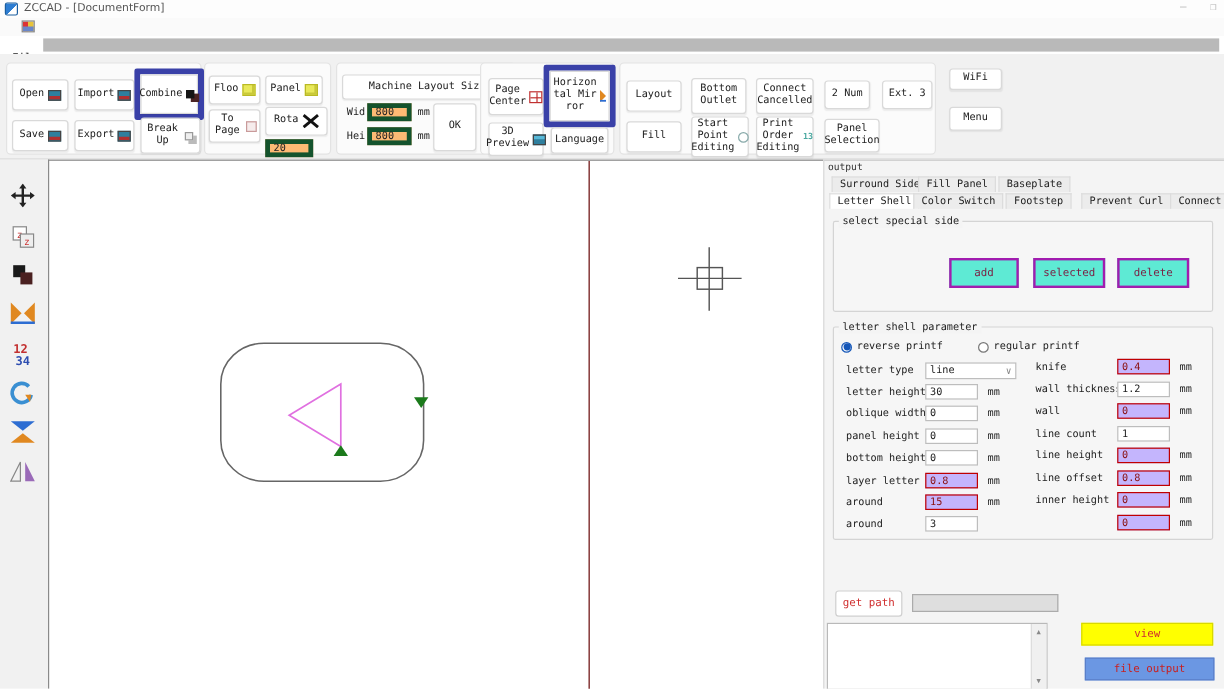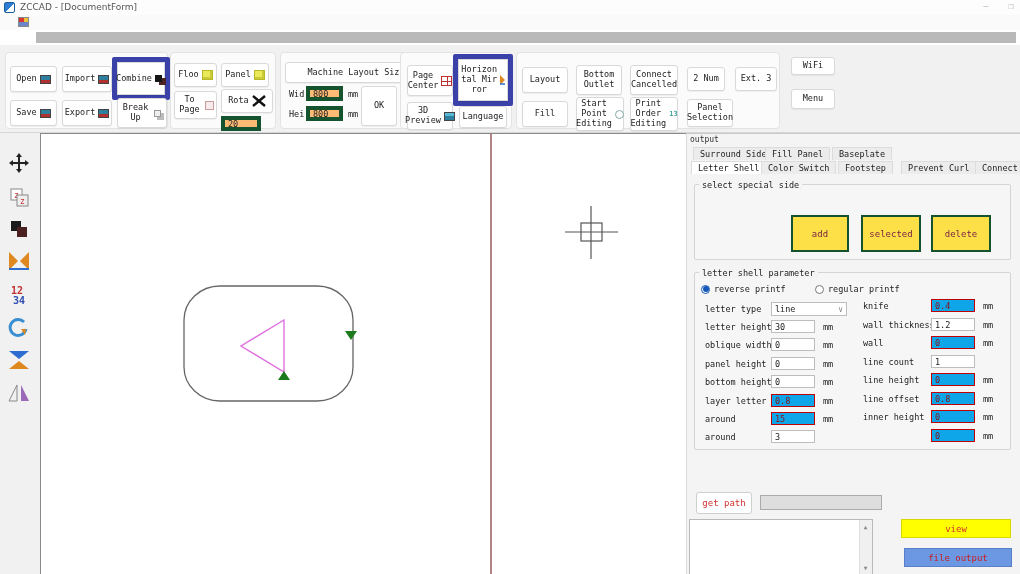--- a/index.html
+++ b/index.html
@@ -66,31 +66,31 @@
 
   
   .rpanel { position:absolute; left:686px; top:133px; width:334px; height:441px; background:#f4f4f4;
     border-top:1px solid #c9c9c9; border-left:1px solid #d9d9d9; font-size:8.5px; color:#222; }
   .rpanel .caption { position:absolute; left:3px; top:1px; font-size:8px; color:#333; }
   .tab { position:absolute; height:13px; padding:1px 6px; background:#ececec; border:1px solid #dcdcdc;
     border-bottom:none; font-size:8.5px; color:#222; white-space:nowrap; line-height:11px; }
   .tab.active { background:#fff; }
   .groupbox { position:absolute; border:1px solid #d4d4d4; border-radius:2px; background:#f6f6f6; }
   .grouplabel { position:absolute; font-size:8.5px; color:#222; background:#f4f4f4; padding:0 3px; }
-  .pinkbtn { position:absolute; width:58px; height:37px; background:#fde047; border:2px solid #14532d;
+  .pinkbtn { position:absolute; width:58px; height:25px; background:#5eead4; border:2px solid #a21caf;
     color:#7a2346; font-size:9px; display:flex; align-items:center; justify-content:center; }
   .radio { position:absolute; display:flex; align-items:center; gap:4px; font-size:8.5px; }
   .radio .dot { width:9px; height:9px; border:1px solid #777; border-radius:50%; background:#fff; position:relative; }
   .radio.sel .dot { border-color:#1557b8; }
   .radio.sel .dot::after { content:""; position:absolute; left:1.5px; top:1.5px; width:4px; height:4px;
     border-radius:50%; background:#1557b8; box-shadow:0 0 0 1px #1557b8; }
   .prow-label { position:absolute; font-size:8.5px; color:#222; white-space:nowrap; }
   .pfield { position:absolute; width:44px; height:13px; background:#fff; border:1px solid #bdbdbd;
     font-size:8.5px; color:#222; padding:0 3px; line-height:12px; overflow:hidden; }
-  .pfield.red { background:#0ea5e9; border-color:#c00000; color:#8a0f0f; }
+  .pfield.red { background:#c4b5fd; border-color:#c00000; color:#8a0f0f; }
   .punit { position:absolute; font-size:8.5px; color:#222; }
   .dropdown { position:absolute; width:76px; height:14px; background:#fff; border:1px solid #bdbdbd;
     font-size:8.5px; padding:0 3px; line-height:13px; }
   .dropdown .chev { position:absolute; right:3px; top:0; color:#888; font-size:8px; }
   .getpath { position:absolute; left:9px; top:358px; width:56px; height:22px; background:#fff;
     border:1px solid #cfcfcf; border-radius:3px; color:#d03030; font-size:9px; display:flex;
     align-items:center; justify-content:center; }
   .progress { position:absolute; left:73px; top:361px; width:122px; height:15px; background:#dedede;
     border:1px solid #ababab; }
   .listbox { position:absolute; left:2px; top:385px; width:184px; height:56px; background:#fff;

